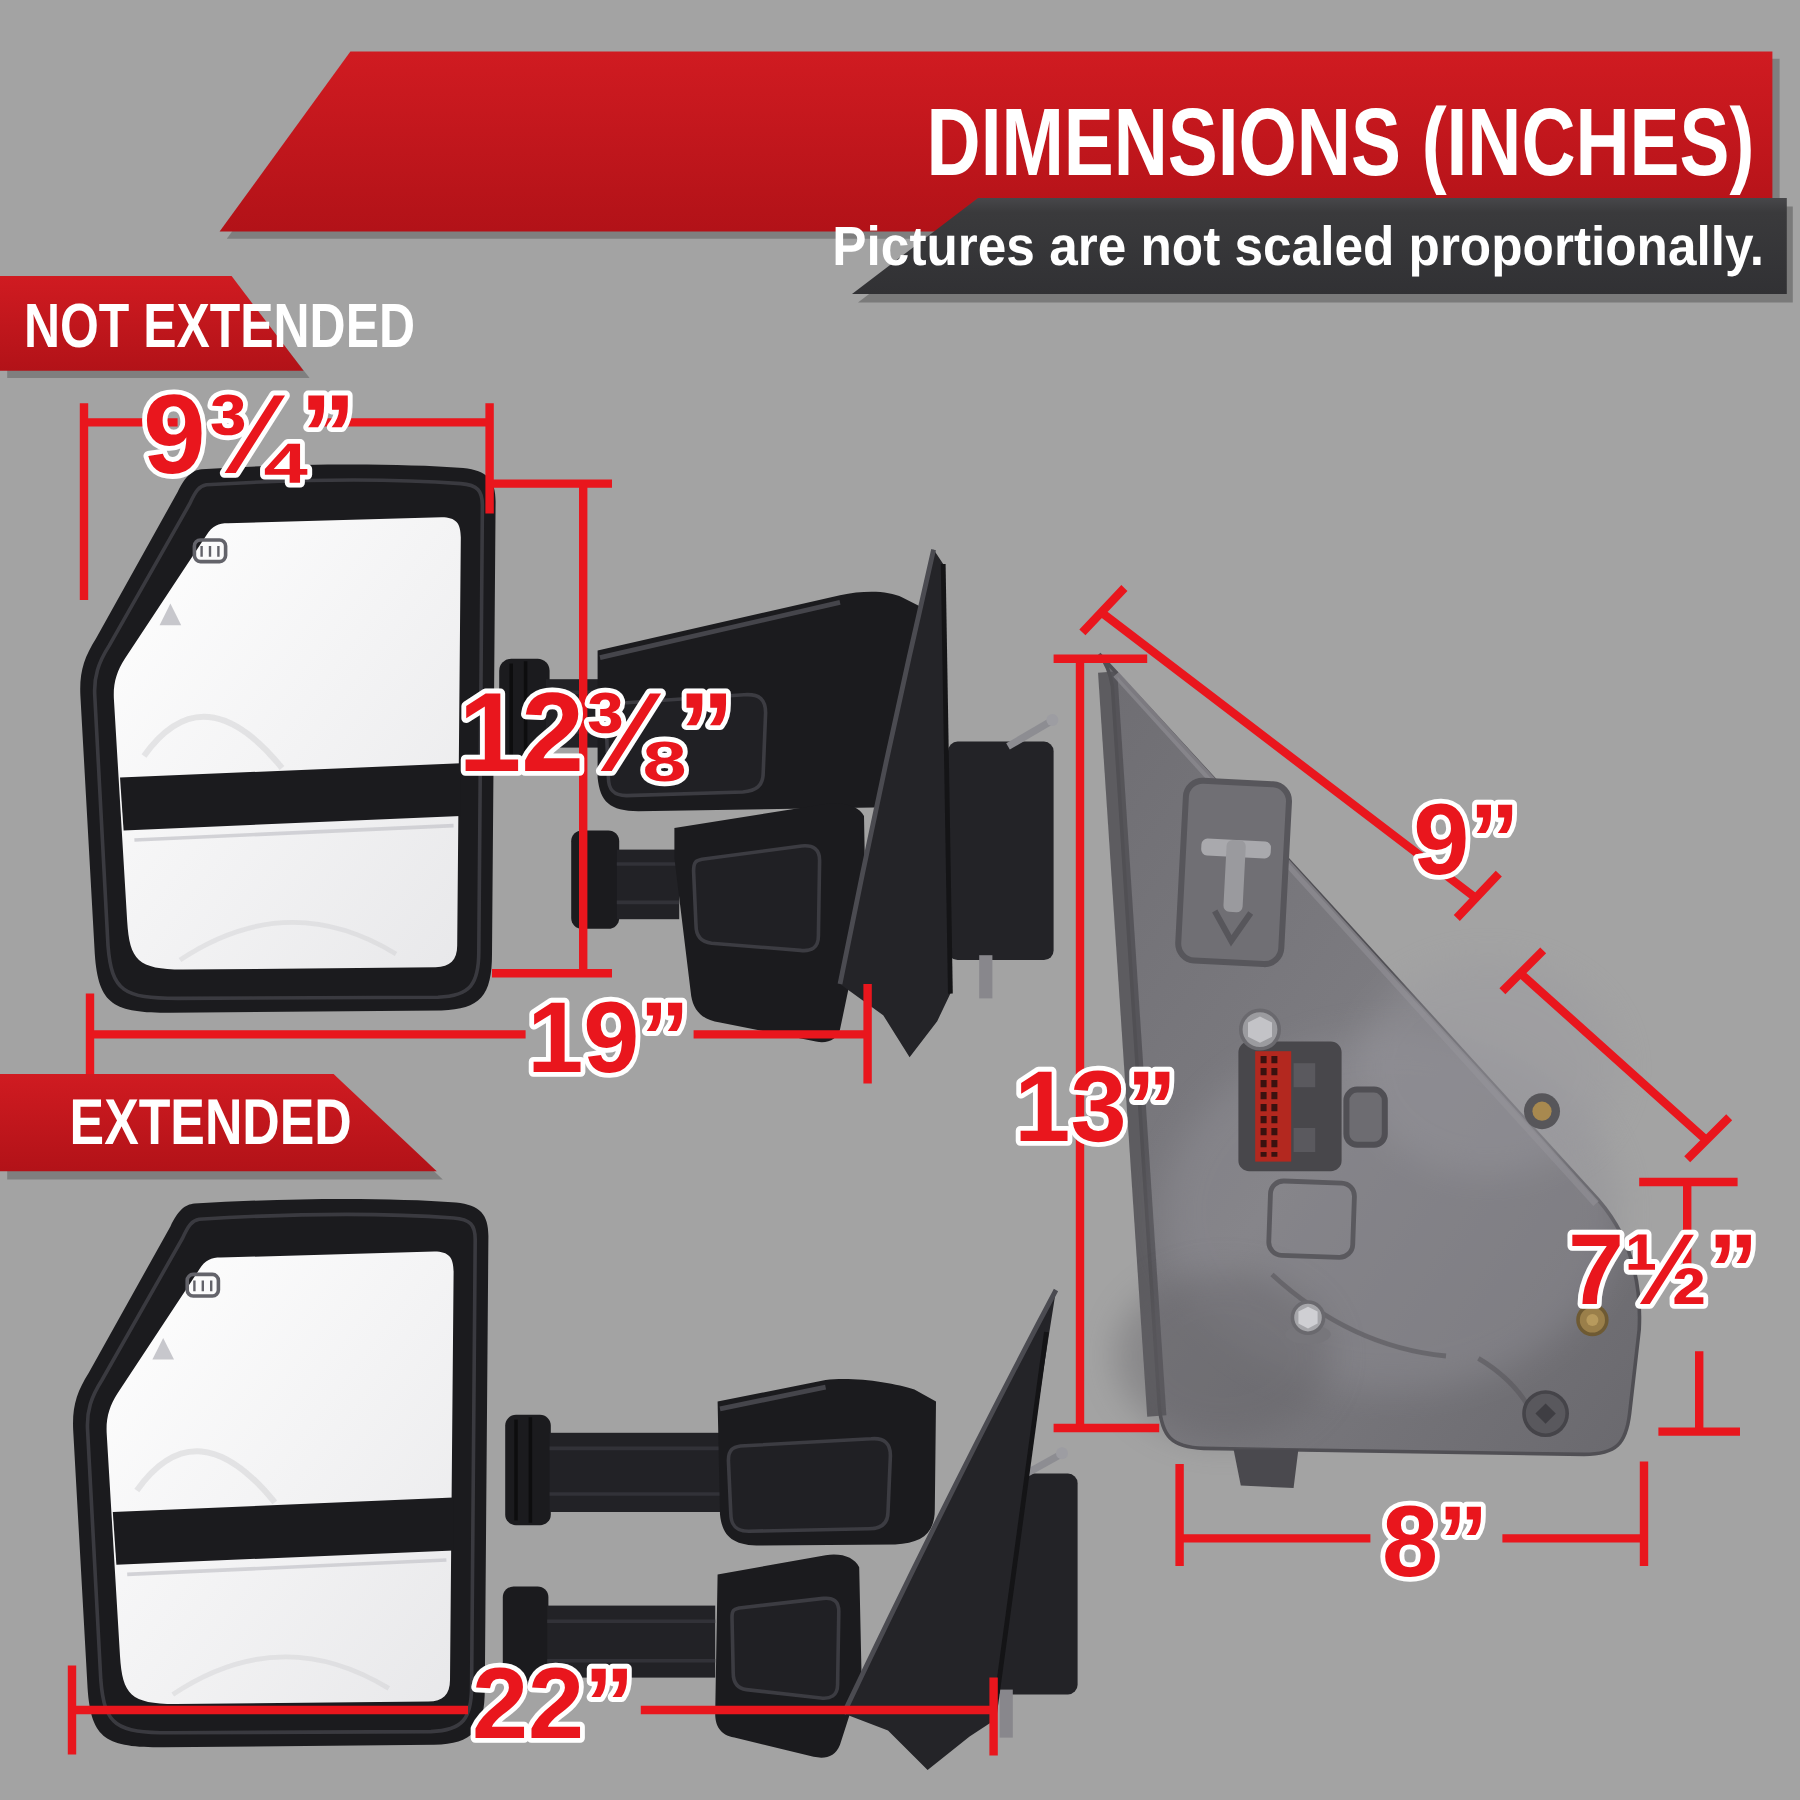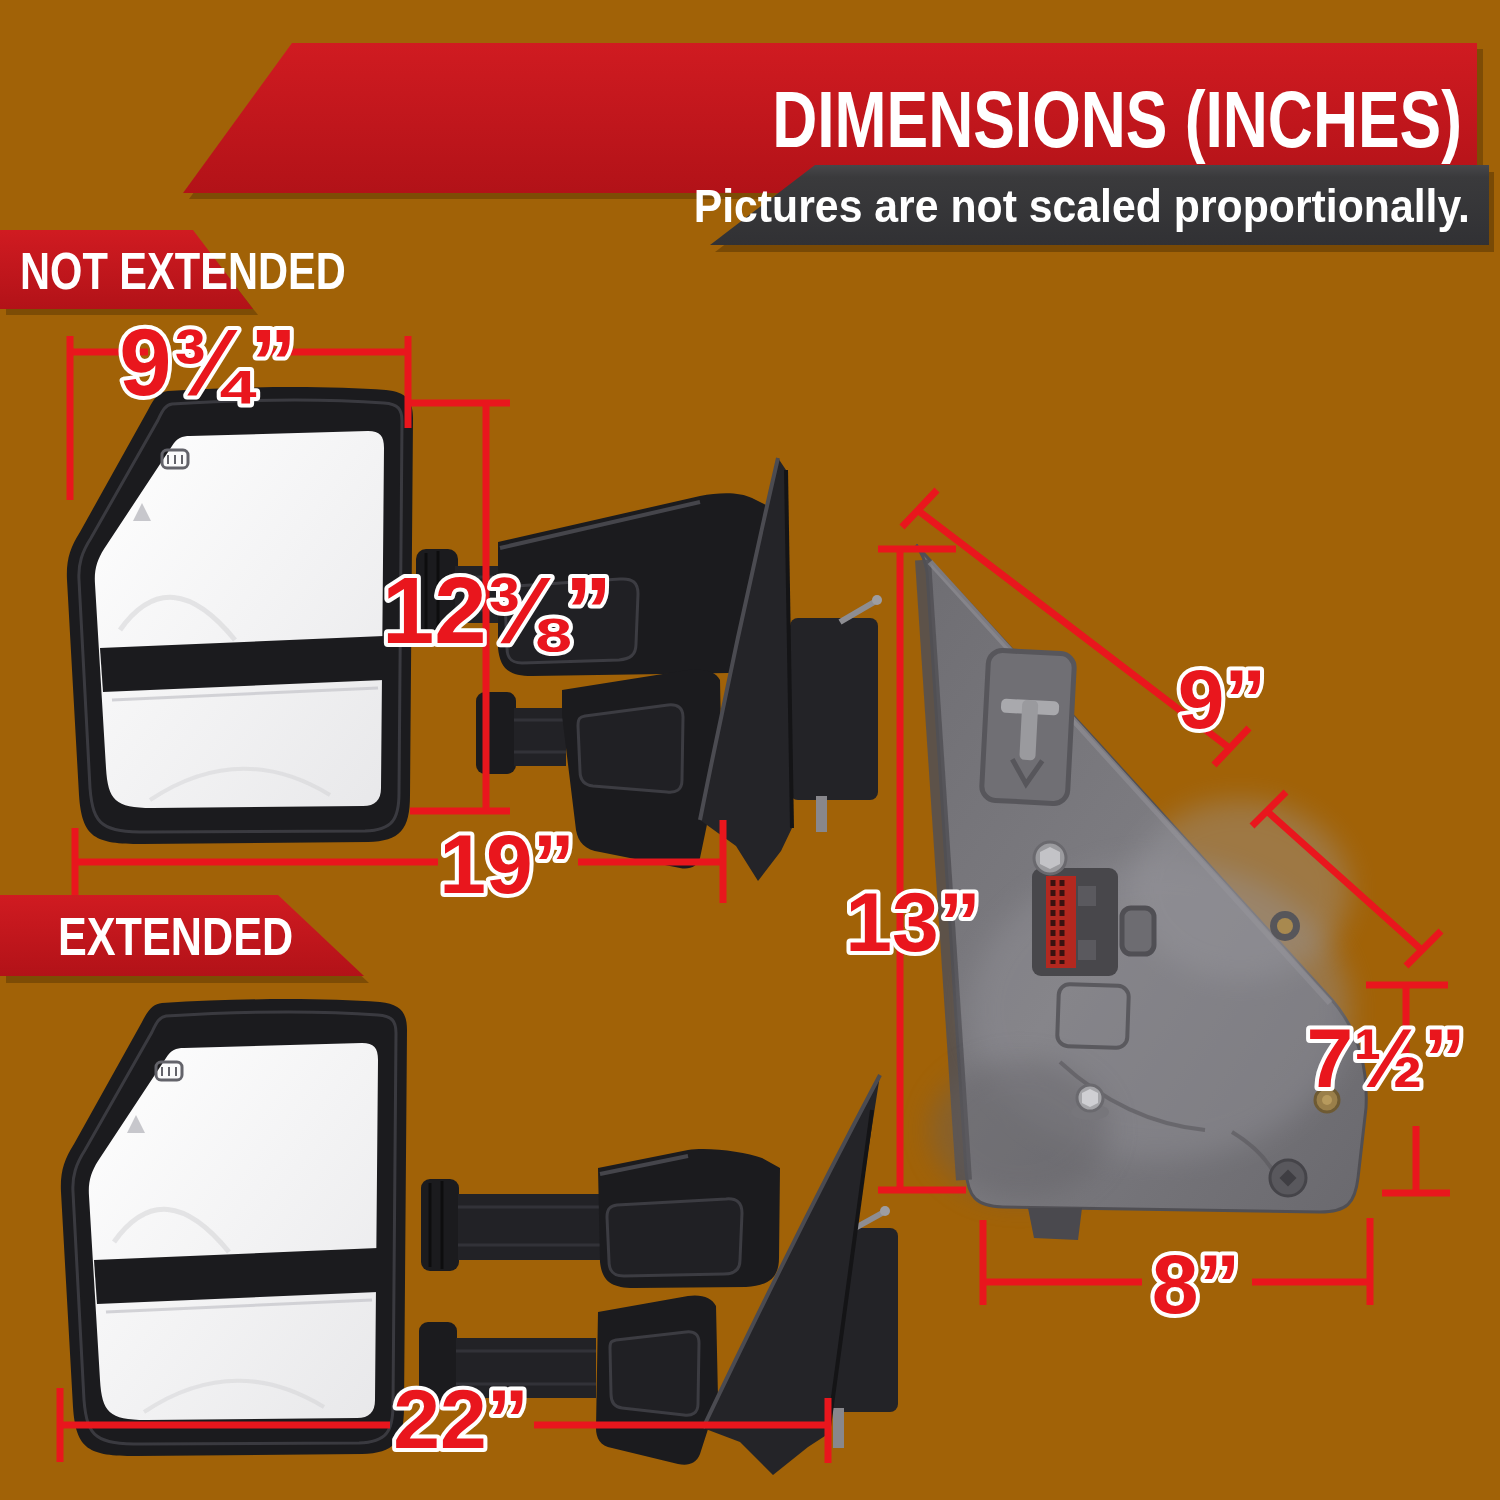--- a/index.html
+++ b/index.html
@@ -1,16 +1,16 @@
 <!DOCTYPE html>
 <html><head>
 <meta charset="utf-8">
 <style>
   html,body{margin:0;padding:0;background:#ffffff;}
-  #stage{position:relative;width:1500px;height:1500px;background:#a16207;overflow:hidden;
+  #stage{position:relative;width:1500px;height:1500px;background:#a3a3a3;overflow:hidden;
          font-family:"Liberation Sans","DejaVu Sans",sans-serif;}
   svg{position:absolute;left:0;top:0;}
   .dim-stroke{stroke:#e9161d;stroke-width:7;fill:none;stroke-linecap:butt;}
   .dim-label{font-family:"Liberation Sans","DejaVu Sans",sans-serif;font-weight:bold;
              font-size:84px;fill:#e9161d;stroke:#ffffff;stroke-width:8px;paint-order:stroke;
              stroke-linejoin:round;text-anchor:middle;}
   .dim-label-big{font-size:94px;}
   .banner-text{font-family:"Liberation Sans","DejaVu Sans",sans-serif;font-weight:bold;fill:#ffffff;}
   .frame{fill:#1b1b1e;}
   .ridge{stroke:#3e3e44;stroke-width:3;fill:none;opacity:.9;}

